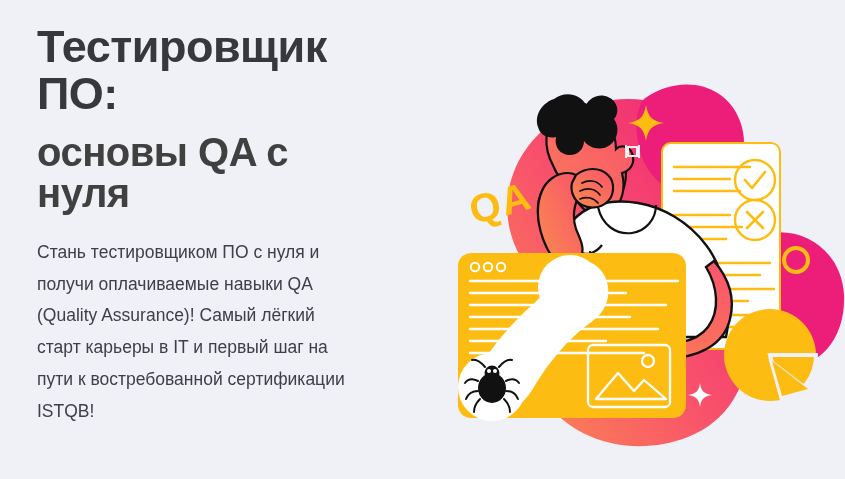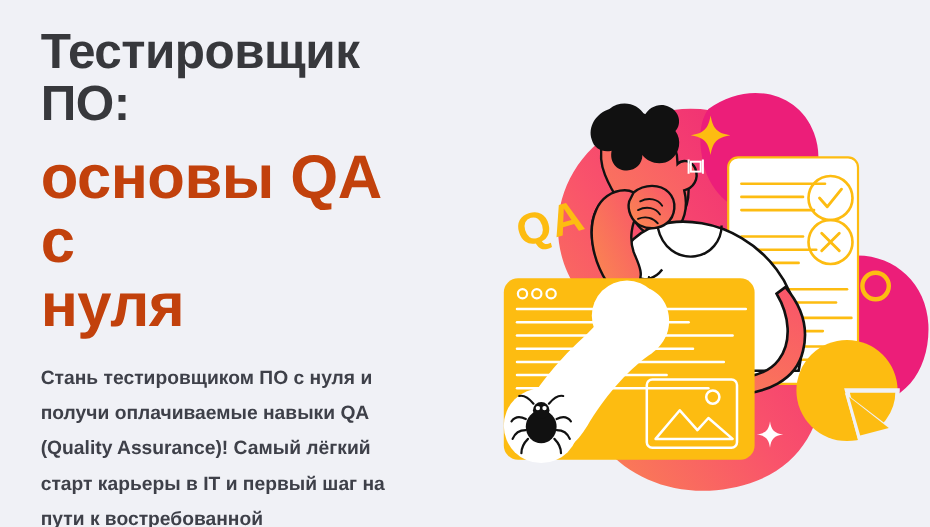--- a/index.html
+++ b/index.html
@@ -31,30 +31,30 @@
     font-size: 45px;
     line-height: 1.04;
     letter-spacing: -0.5px;
     color: #37383C;
     margin: 0;
     white-space: pre-line;
   }
   #page-subtitle {
     font-family: "Liberation Sans", sans-serif;
     font-weight: bold;
-    font-size: 56px;
+    font-size: 40px;
     line-height: 1.04;
     letter-spacing: -0.5px;
-    color: #c2410c;
+    color: #404040;
     margin: 14px 0 0 0;
     white-space: pre-line;
   }
   #page-desc {
     font-family: "Liberation Sans", sans-serif;
-    font-weight: bold;
+    font-weight: normal;
     font-size: 17.5px;
     line-height: 1.82;
     color: #3E4049;
     margin: 22px 0 0 0;
     width: 318px;
   }
   #illustration {
     position: absolute;
     left: 430px;
     top: 55px;

